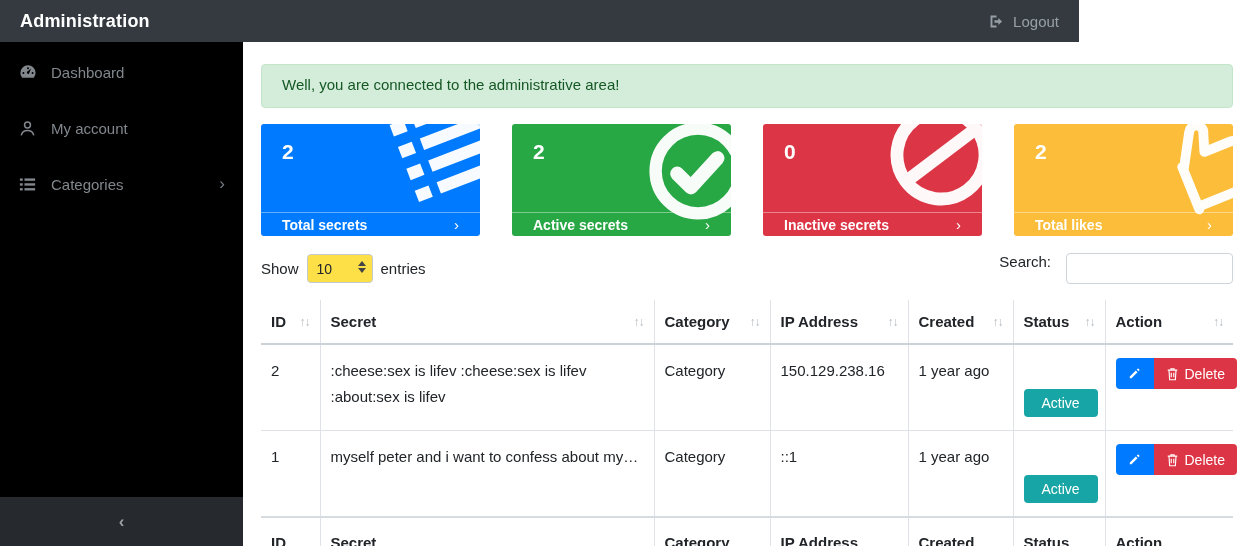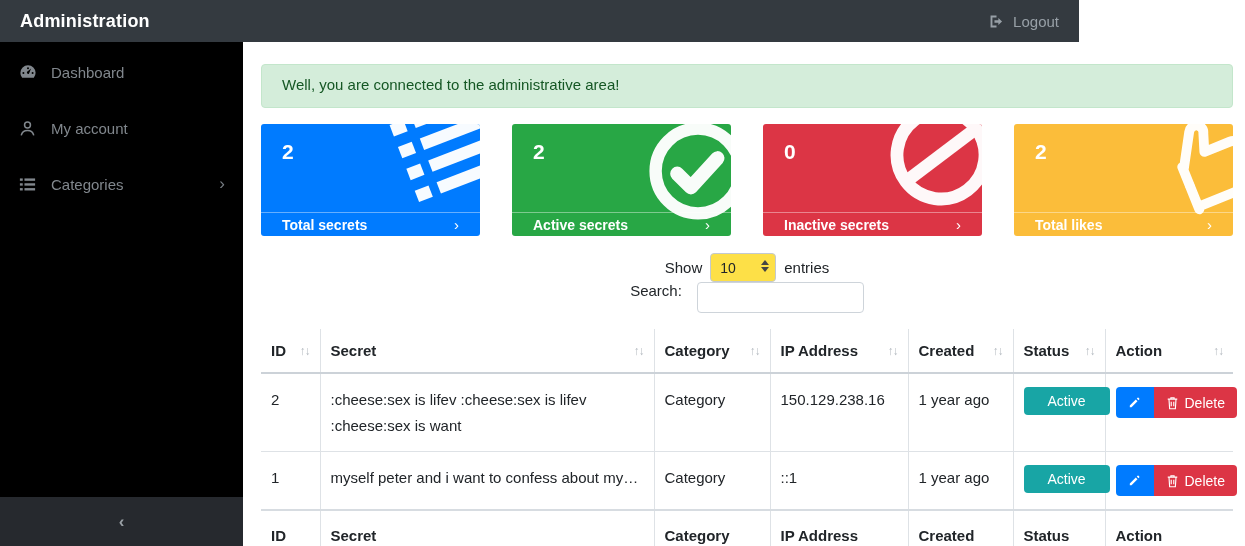--- a/index.html
+++ b/index.html
@@ -48,21 +48,21 @@
                   border-top:1px solid rgba(255,255,255,.4); cursor:pointer; z-index:1; }
   .scard .sfoot .chev::after { content:"\203A"; font-weight:400; font-size:15px; }
   .big-ic { position:absolute; opacity:.97; }
   .big-ic.list  { top:-30px; right:-16px; width:104px; height:104px; transform:rotate(-21deg); }
   .big-ic.check { top:-6px;  right:-20px; width:106px; height:106px; }
   .big-ic.ban   { top:-24px; right:-14px; width:110px; height:110px; transform:rotate(8deg); }
   .big-ic.thumb { top:-14px; right:-30px; width:112px; height:112px; transform:rotate(-22deg); }
 
   
   .controls { margin-top:17px; display:flex; align-items:center;
-              justify-content:space-between; font-size:15px; color:#212529;flex-direction:column; }
+              justify-content:space-between; font-size:15px; color:#212529; }
   .ctl-left { display:flex; align-items:center; gap:8px; }
   .len-wrap { position:relative; display:inline-flex; }
   .len-select { width:66px; height:29px; border:1px solid #c3c9cf; border-radius:4px;
                 font-size:14px; color:#212529; padding:0 20px 0 9px;
                 appearance:none; -webkit-appearance:none; background:#fde047;
                 font-family:"Liberation Sans", sans-serif; }
   .len-arrows { position:absolute; right:7px; top:7px; pointer-events:none;
                 display:flex; flex-direction:column; gap:2px; }
   .len-arrows i { display:block; width:0; height:0; border-left:4px solid transparent;
                   border-right:4px solid transparent; }
@@ -83,22 +83,22 @@
   .sort-icons { color:#b4bac0; font-size:12px; letter-spacing:-1px; }
   .sort-icons::after { content:"\2191\2193"; }
   thead th:not(:first-child), tbody td:not(:first-child),
   tfoot th:not(:first-child) { border-left:1px solid #dee2e6; }
   tbody td { font-size:15px; padding:13px 10px; border-top:1px solid #dee2e6;
              vertical-align:top; line-height:1.7; }
   tfoot th { font-size:15px; font-weight:700; padding:16px 10px;
              border-top:2px solid #d7dce1; }
 
   .status-btn { display:inline-block; border:none; color:#fff; font-size:14px;
-                padding:6px 24px; border-radius:4px; cursor:pointer;
-                font-family:"Liberation Sans", sans-serif; }
+                padding:6px 18px; border-radius:4px; cursor:pointer;
+                font-family:"Liberation Sans", sans-serif;margin-top:31px; }
   .btn-group { display:inline-flex; }
   .edit-btn { width:38px; height:31px; border:none; border-radius:4px 0 0 4px;
               display:flex; align-items:center; justify-content:center; cursor:pointer; }
   .delete-btn { height:31px; border:none; border-radius:0 4px 4px 0; color:#fff;
                 font-size:14px; padding:0 12px; display:flex; align-items:center;
                 gap:6px; cursor:pointer; font-family:"Liberation Sans", sans-serif; }
 </style>
 </head>
 <body>
 
@@ -285,21 +285,21 @@
             <div class="thin">
               <span>Action</span>
               <span class="sort-icons"></span>
             </div>
           </th>
       </tr>
     </thead>
     <tbody>
       <tr>
         <td>2</td>
-        <td>:cheese:sex is lifev :cheese:sex is lifev :cheese:sex is want</td>
+        <td>:cheese:sex is lifev :cheese:sex is lifev :about:sex is lifev</td>
         <td>Category</td>
         <td>150.129.238.16</td>
         <td>1 year ago</td>
         <td>
           <button class="status-btn" style="background-color: rgb(24, 165, 165);">Active</button>
         </td>
         <td>
           <span class="btn-group">
             <button class="edit-btn" style="background-color: rgb(0, 123, 255);">
               <svg width="13" height="13" viewBox="0 0 20 20" fill="#fff">

